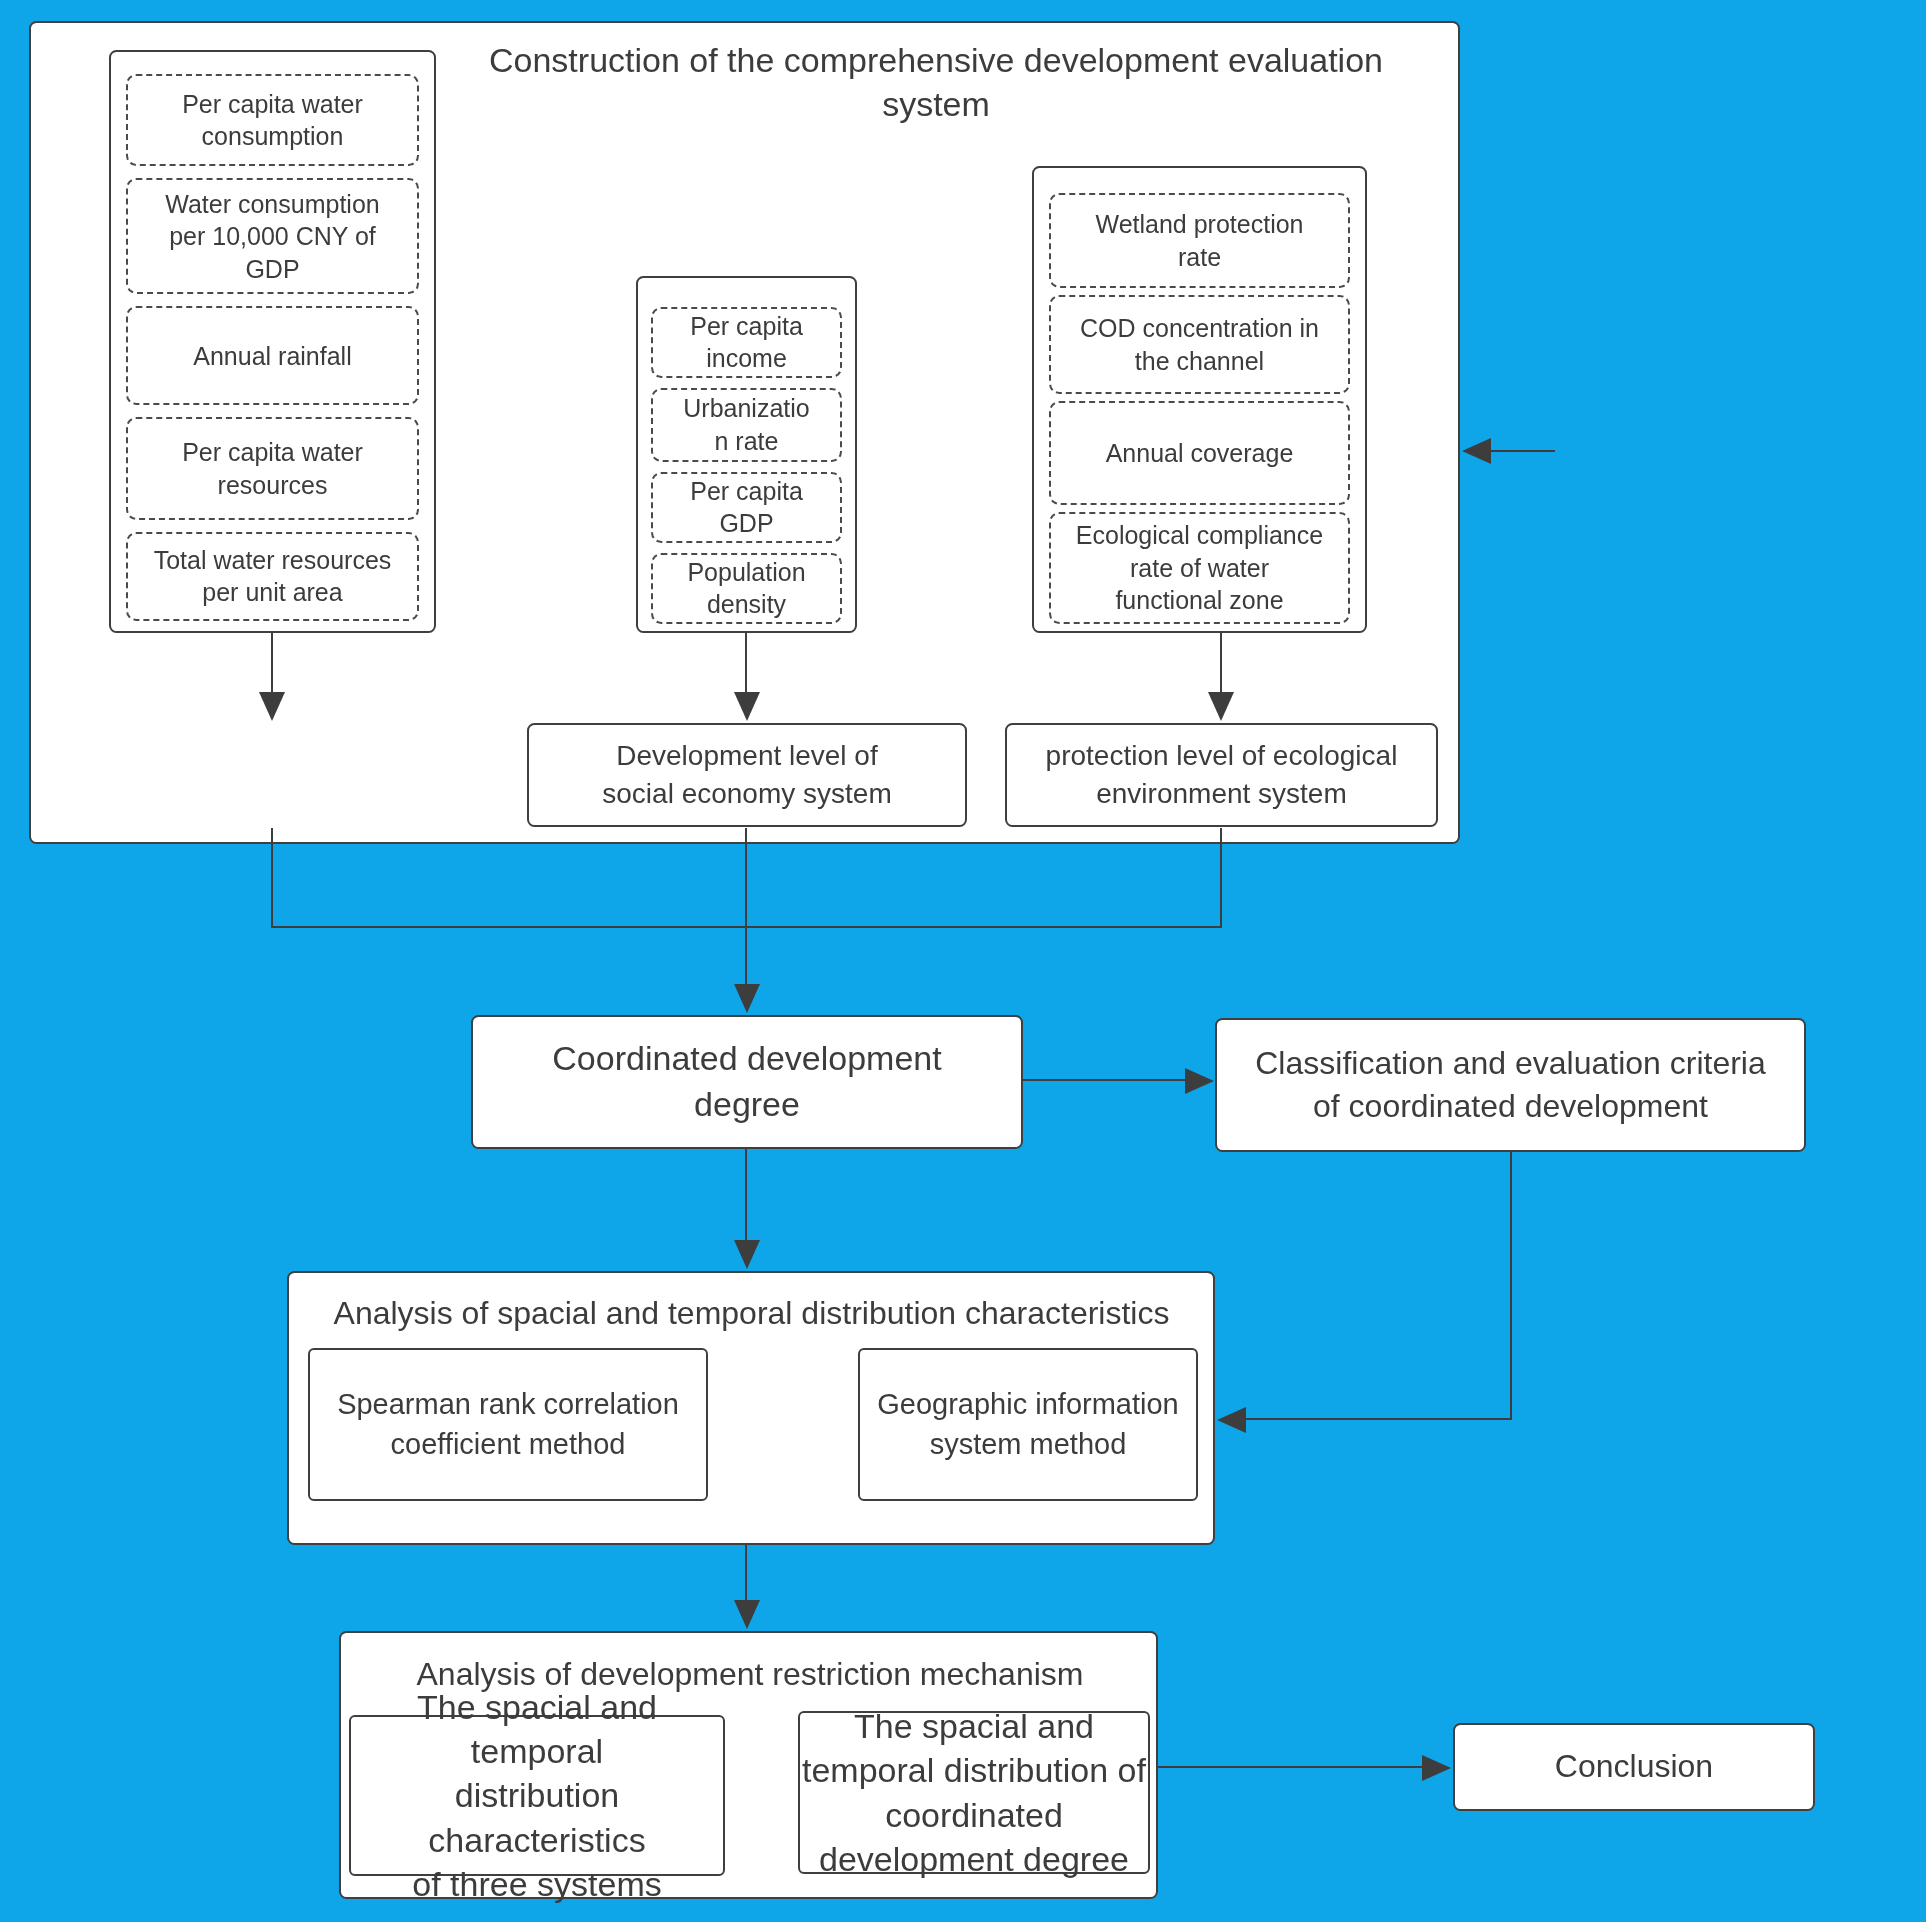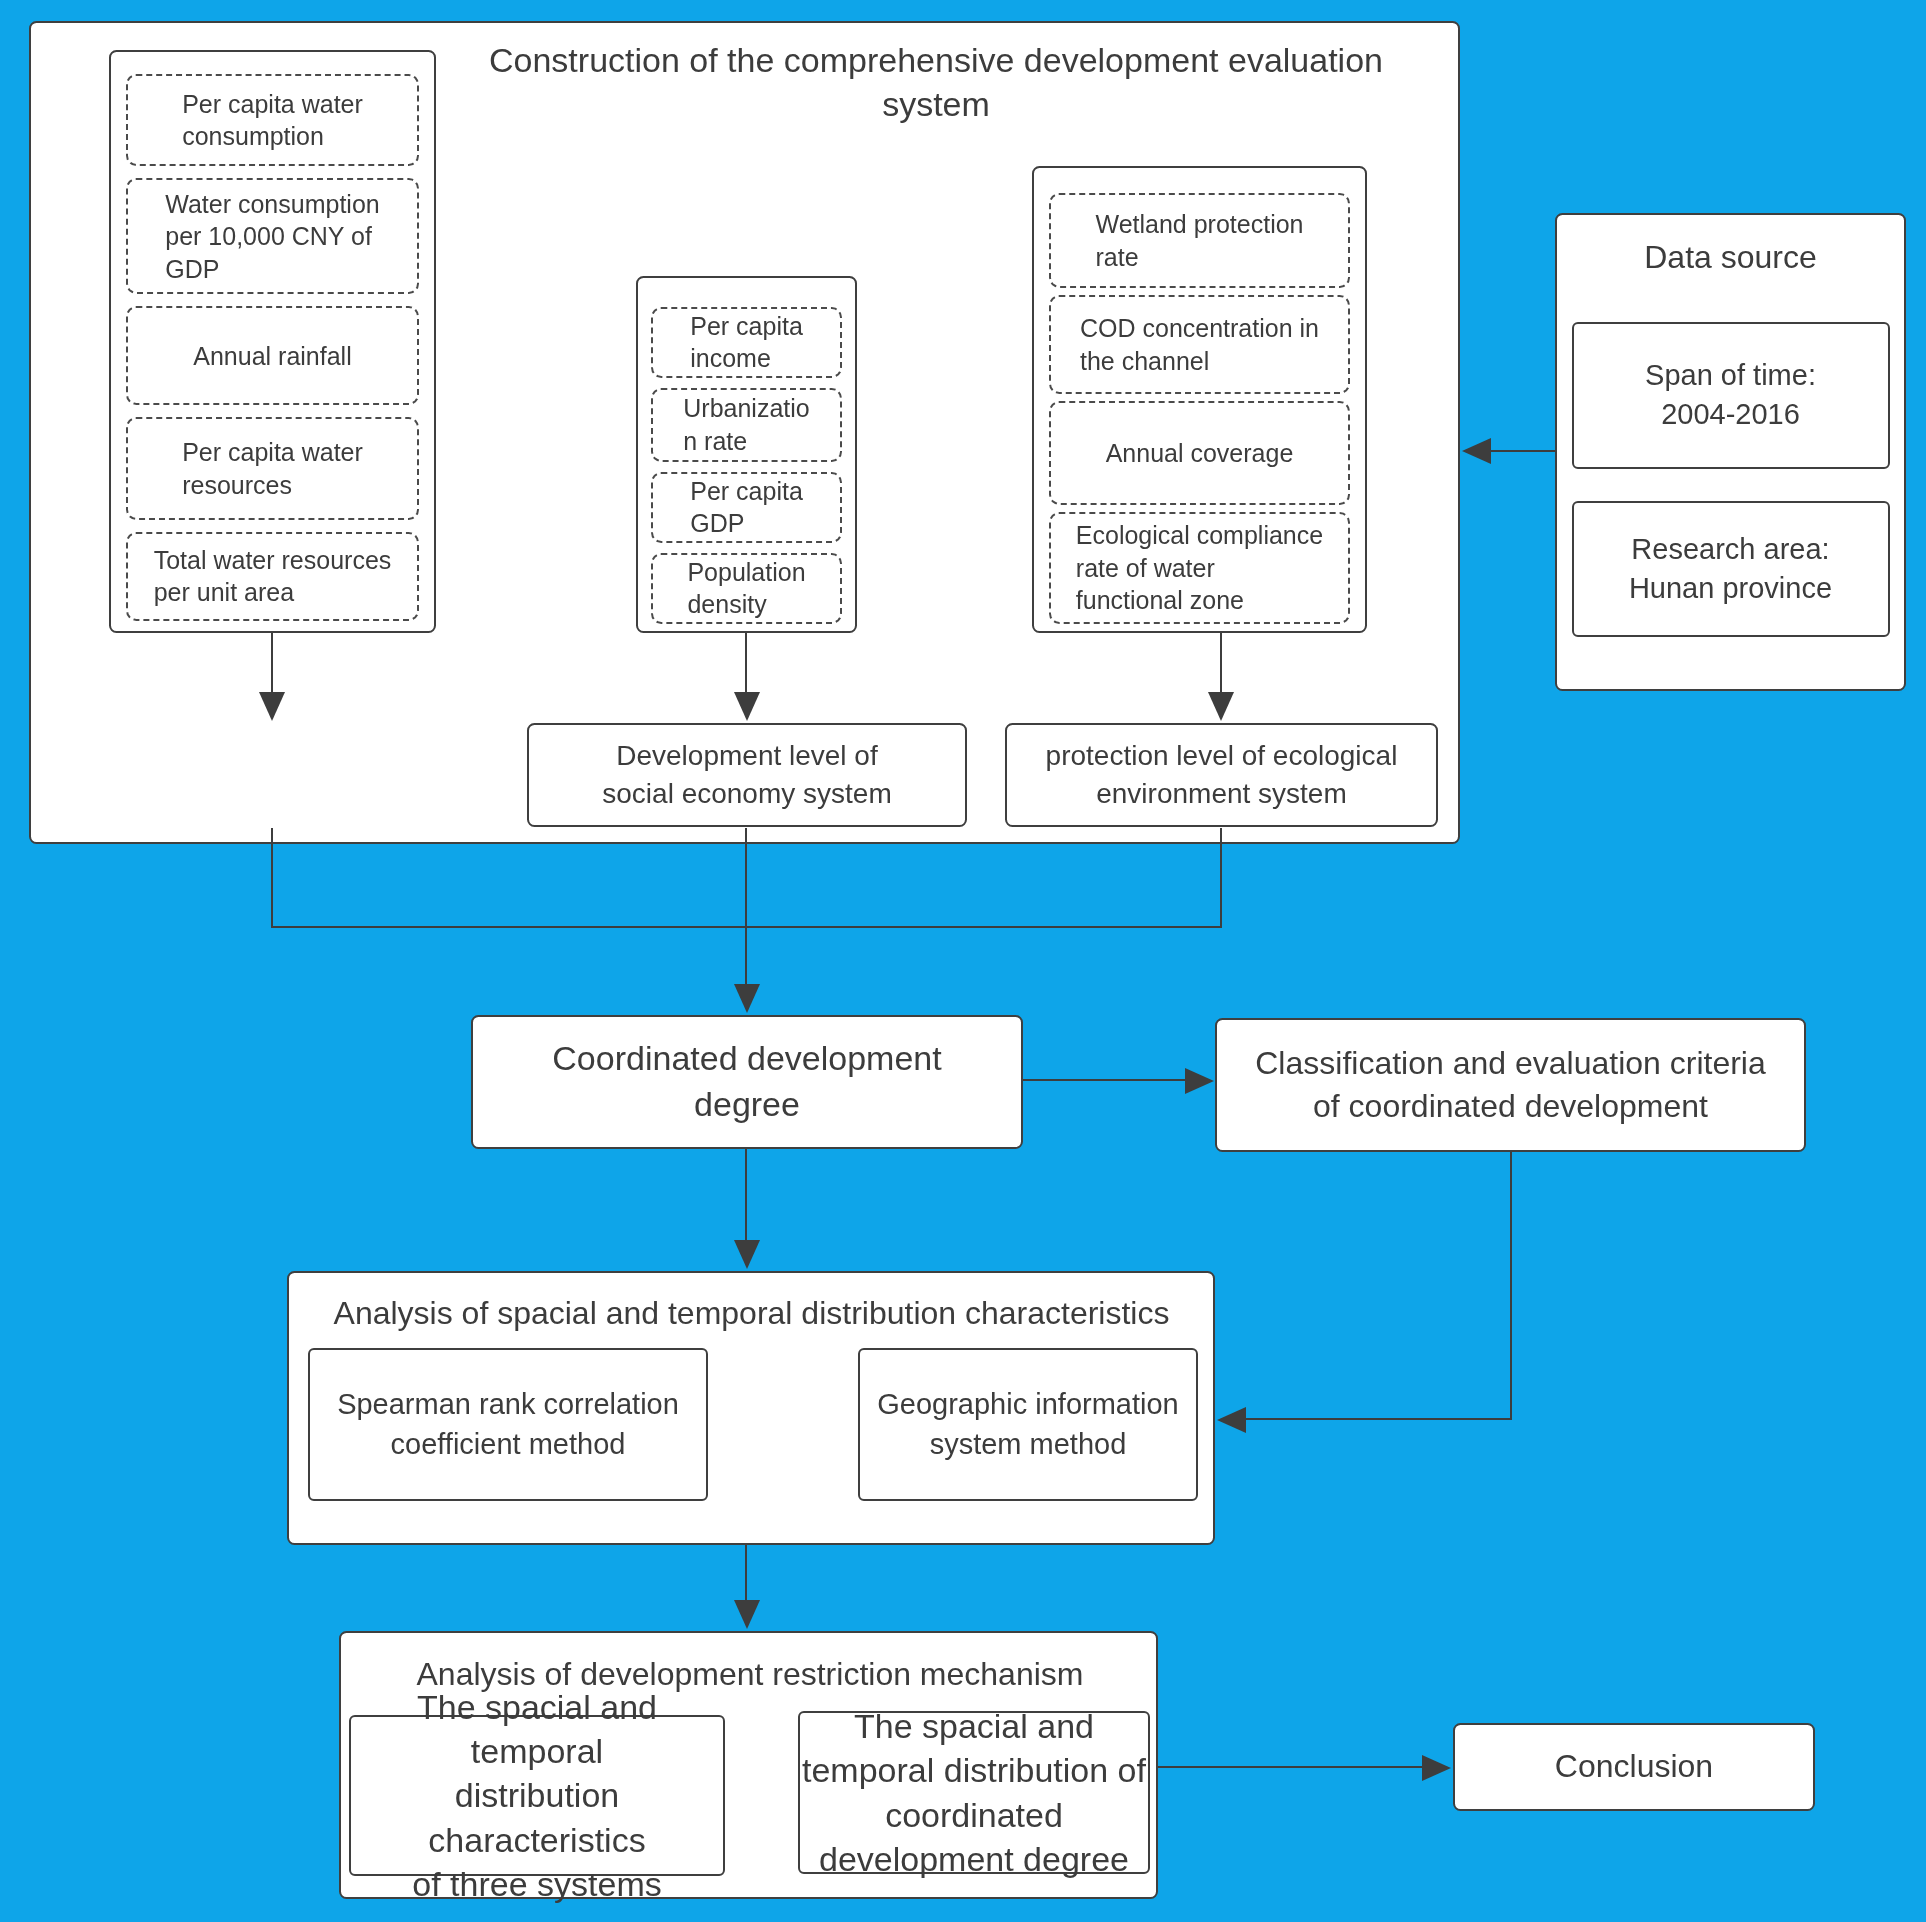--- a/index.html
+++ b/index.html
@@ -1,21 +1,21 @@
 <!DOCTYPE html>
 <html style="font-size:11.8px"><head>
 <meta charset="utf-8">
 <style>
   html,body{margin:0;padding:0;background:#ffffff;}
   body{font-family:"Liberation Sans","DejaVu Sans",sans-serif;color:#3c3c3c;}
   .canvas{position:relative;width:1926px;height:1922px;background:#0ea5e9;overflow:hidden;}
   .box{position:absolute;background:#ffffff;border:2.9px solid #3f3f3f;border-radius:7.4px;box-sizing:border-box;}
   .center{display:flex;align-items:center;justify-content:center;text-align:center;white-space:pre-line;}
   .dashedbox{border:2.9px dashed #4a4a4a;border-radius:10.3px;background:#ffffff;box-sizing:border-box;
-             display:flex;align-items:center;justify-content:center;white-space:pre-line;}
+             display:flex;align-items:center;justify-content:center;text-align:center;white-space:pre-line;}
   .group{display:flex;flex-direction:column;}
   .line{position:absolute;background:#3d3d3d;}
   .arr{position:absolute;width:0;height:0;}
   .arr-down{border-left:13.2px solid transparent;border-right:13.2px solid transparent;border-top:29px solid #3d3d3d;}
   .arr-left{border-top:13.2px solid transparent;border-bottom:13.2px solid transparent;border-right:29px solid #3d3d3d;}
   .arr-right{border-top:13.2px solid transparent;border-bottom:13.2px solid transparent;border-left:29px solid #3d3d3d;}
   .t-title{font-size:34px;line-height:1.3;}
   .t-ind{font-size:25px;line-height:1.3;}
   .t-level{font-size:28px;line-height:1.35;}
   .t-big{font-size:34px;line-height:1.35;}
@@ -68,27 +68,20 @@
     <div class="dashedbox t-ind" style="flex:1.55 1 0;">Ecological compliance
 rate of water
 functional zone</div>
   </div>
 
   <div class="box center t-level" style="left:527px;top:723px;width:440px;height:104px;">Development level of
 social economy system</div>
   <div class="box center t-level" style="left:1005px;top:723px;width:433px;height:104px;">protection level of ecological
 environment system</div>
 
-  <div class="box" style="left:1555px;top:213px;width:351px;height:478px;">
-    <div class="center t-med" style="margin-top:20.6px;">Data source</div>
-    <div class="center t-inner" style="margin:43px auto 0;width:318px;height:147px;border:2.9px solid #3f3f3f;border-radius:5.9px;box-sizing:border-box;">Span of time:
-2004-2016</div>
-    <div class="center t-inner" style="margin:32px auto 0;width:318px;height:136px;border:2.9px solid #3f3f3f;border-radius:5.9px;box-sizing:border-box;">Research area:
-Hunan province</div>
-  </div>
 
   <div class="box center t-big" style="left:471px;top:1015px;width:552px;height:134px;">Coordinated development
 degree</div>
 
   <div class="box center t-med" style="left:1215px;top:1018px;width:591px;height:134px;">Classification and evaluation criteria
 of coordinated development</div>
 
   <div class="box" style="left:287px;top:1271px;width:928px;height:274px;"></div>
   <div class="abs-text t-sec" style="left:294px;top:1293px;width:915px;">Analysis of spacial and temporal distribution characteristics</div>
   <div class="box center t-inner" style="left:858px;top:1348px;width:340px;height:153px;border-radius:5.9px;">Geographic information

